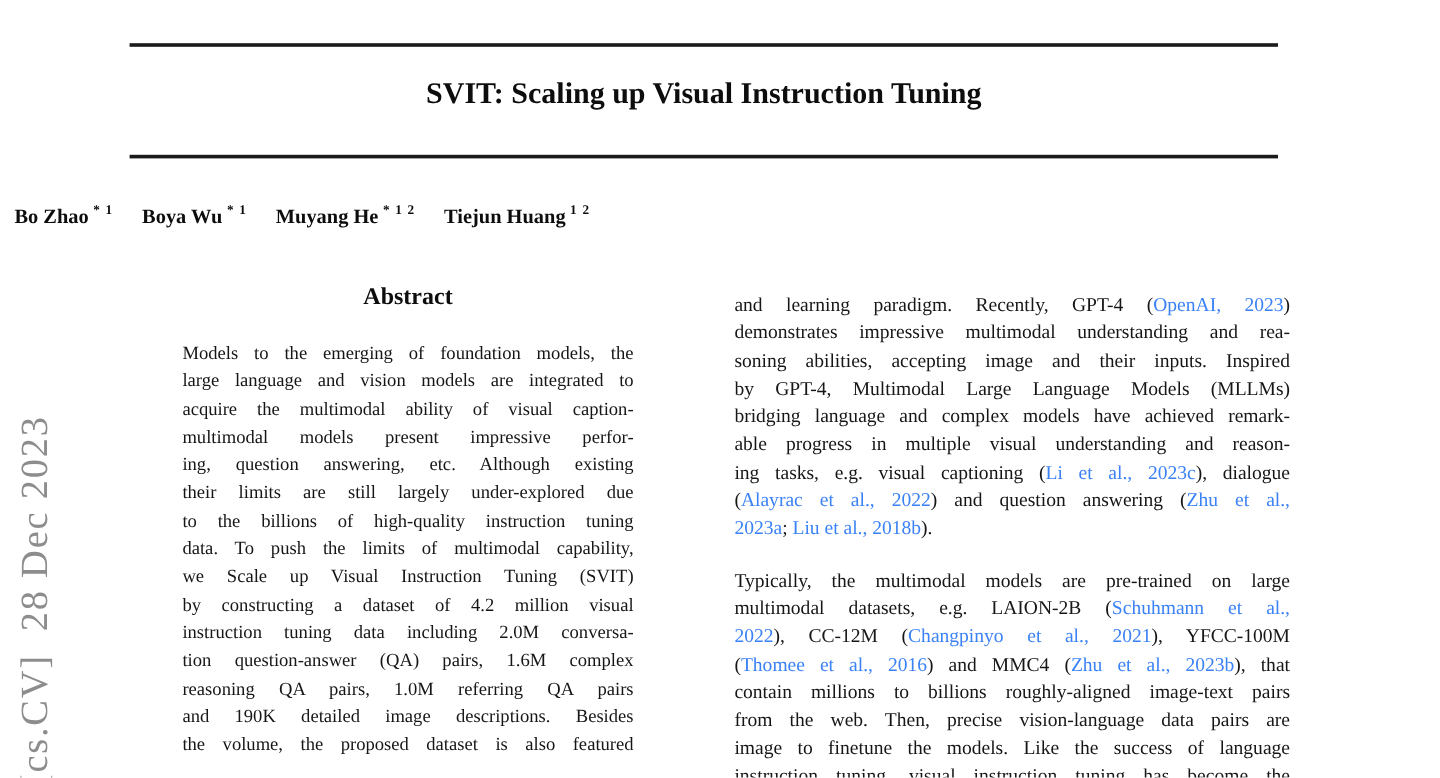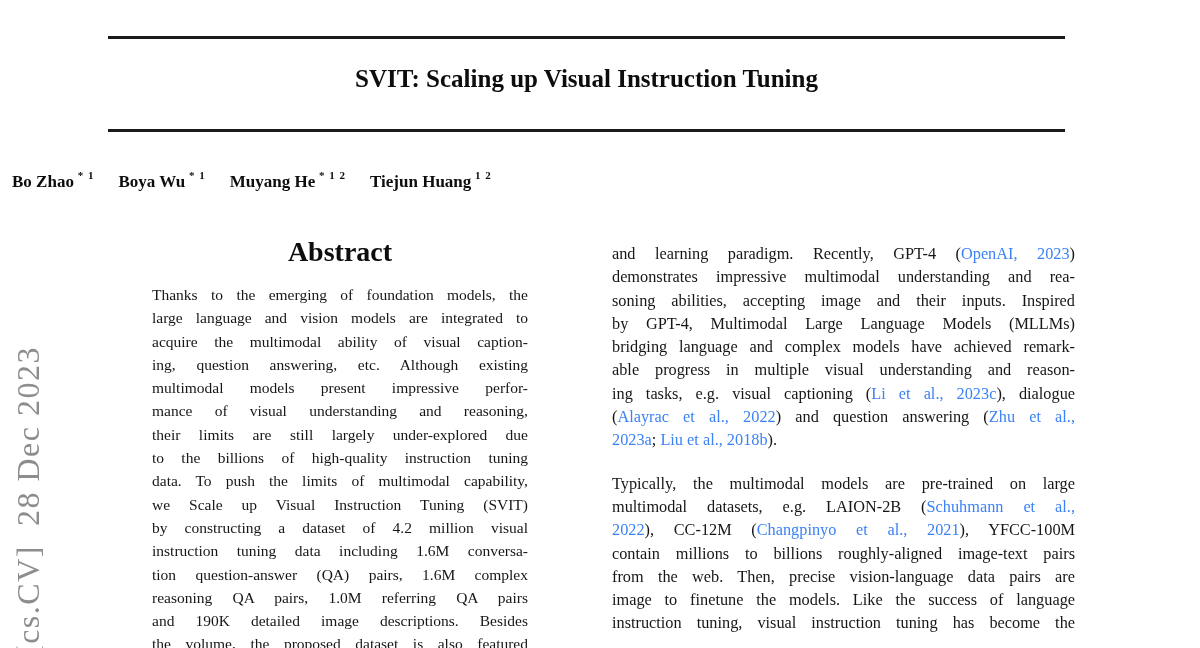--- a/index.html
+++ b/index.html
@@ -17,21 +17,21 @@
     text-align:center;font-size:25px;font-weight:bold;line-height:34px;color:#0d0d0d;
   }
   .authors{
     position:absolute;left:0;width:1168px;top:170px;
     text-align:left;font-size:17px;font-weight:bold;color:#0d0d0d;
   }
   .author{margin:0 12px;white-space:nowrap;}
   .author sup{font-size:11px;letter-spacing:1px;position:relative;top:-1px;font-weight:bold;}
   .abstract-heading{
     position:absolute;left:110px;width:460px;top:236px;
-    text-align:center;font-size:28px;font-weight:bold;color:#0d0d0d;
+    text-align:center;font-size:20px;font-weight:bold;color:#0d0d0d;
   }
   .abstract-body{
     position:absolute;left:152px;width:376px;top:283px;
     font-size:15.5px;
   }
   .intro-col{
     position:absolute;left:612px;width:463px;top:242px;
     font-size:16.3px;
   }
   .tline{
@@ -56,32 +56,31 @@
 
 <div class="page">
   <div class="rule rule-top"></div>
   <h1 class="title">SVIT: Scaling up Visual Instruction Tuning</h1>
   <div class="rule rule-bottom"></div>
 
   <div class="authors" id="authors"><span class="author">Bo Zhao<sup>&nbsp;* 1</sup></span><span class="author">Boya Wu<sup>&nbsp;* 1</sup></span><span class="author">Muyang He<sup>&nbsp;* 1 2</sup></span><span class="author">Tiejun Huang<sup>&nbsp;1 2</sup></span></div>
 
   <div class="abstract-heading">Abstract</div>
   <div class="abstract-body" id="abstract-body">
-      <div class="tline">Thanks to the emerging of foundation models, the</div>
+      <div class="tline">Models to the emerging of foundation models, the</div>
       <div class="tline">large language and vision models are integrated to</div>
       <div class="tline">acquire the multimodal ability of visual caption-</div>
+      <div class="tline">multimodal models present impressive perfor-</div>
       <div class="tline">ing, question answering, etc. Although existing</div>
-      <div class="tline">multimodal models present impressive perfor-</div>
-      <div class="tline">mance of visual understanding and reasoning,</div>
       <div class="tline">their limits are still largely under-explored due</div>
       <div class="tline">to the billions of high-quality instruction tuning</div>
       <div class="tline">data. To push the limits of multimodal capability,</div>
       <div class="tline">we Scale up Visual Instruction Tuning (SVIT)</div>
       <div class="tline">by constructing a dataset of 4.2 million visual</div>
-      <div class="tline">instruction tuning data including 1.6M conversa-</div>
+      <div class="tline">instruction tuning data including 2.0M conversa-</div>
       <div class="tline">tion question-answer (QA) pairs, 1.6M complex</div>
       <div class="tline">reasoning QA pairs, 1.0M referring QA pairs</div>
       <div class="tline">and 190K detailed image descriptions. Besides</div>
       <div class="tline">the volume, the proposed dataset is also featured</div>
     </div>
 
   <div class="intro-col" id="intro-col">
       <div class="para">
         <div class="tline">and learning paradigm. Recently, GPT-4 (<span class="cite">OpenAI, 2023</span>)</div>
         <div class="tline">demonstrates impressive multimodal understanding and rea-</div>
@@ -90,20 +89,21 @@
         <div class="tline">bridging language and complex models have achieved remark-</div>
         <div class="tline">able progress in multiple visual understanding and reason-</div>
         <div class="tline">ing tasks, e.g. visual captioning (<span class="cite">Li et al., 2023c</span>), dialogue</div>
         <div class="tline">(<span class="cite">Alayrac et al., 2022</span>) and question answering (<span class="cite">Zhu et al.,</span></div>
         <div class="tline noj"><span class="cite">2023a</span>; <span class="cite">Liu et al., 2018b</span>).</div>
       </div>
       <div class="para">
         <div class="tline">Typically, the multimodal models are pre-trained on large</div>
         <div class="tline">multimodal datasets, e.g. LAION-2B (<span class="cite">Schuhmann et al.,</span></div>
         <div class="tline"><span class="cite">2022</span>), CC-12M (<span class="cite">Changpinyo et al., 2021</span>), YFCC-100M</div>
+        <div class="tline">(<span class="cite">Thomee et al., 2016</span>) and MMC4 (<span class="cite">Zhu et al., 2023b</span>), that</div>
         <div class="tline">contain millions to billions roughly-aligned image-text pairs</div>
         <div class="tline">from the web. Then, precise vision-language data pairs are</div>
         <div class="tline">image to finetune the models. Like the success of language</div>
         <div class="tline">instruction tuning, visual instruction tuning has become the</div>
       </div>
     </div>
 
   <div class="watermark">
     <span>[cs.CV]&nbsp;&nbsp;28 Dec 2023</span>
   </div>

